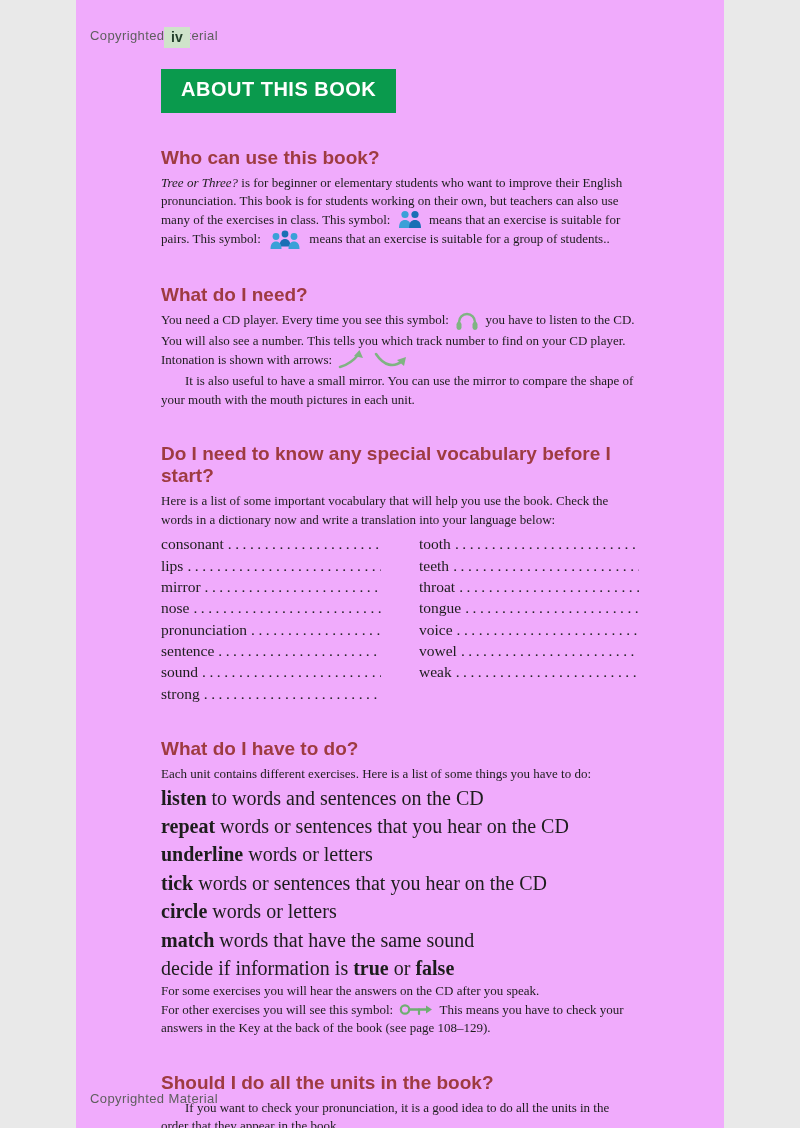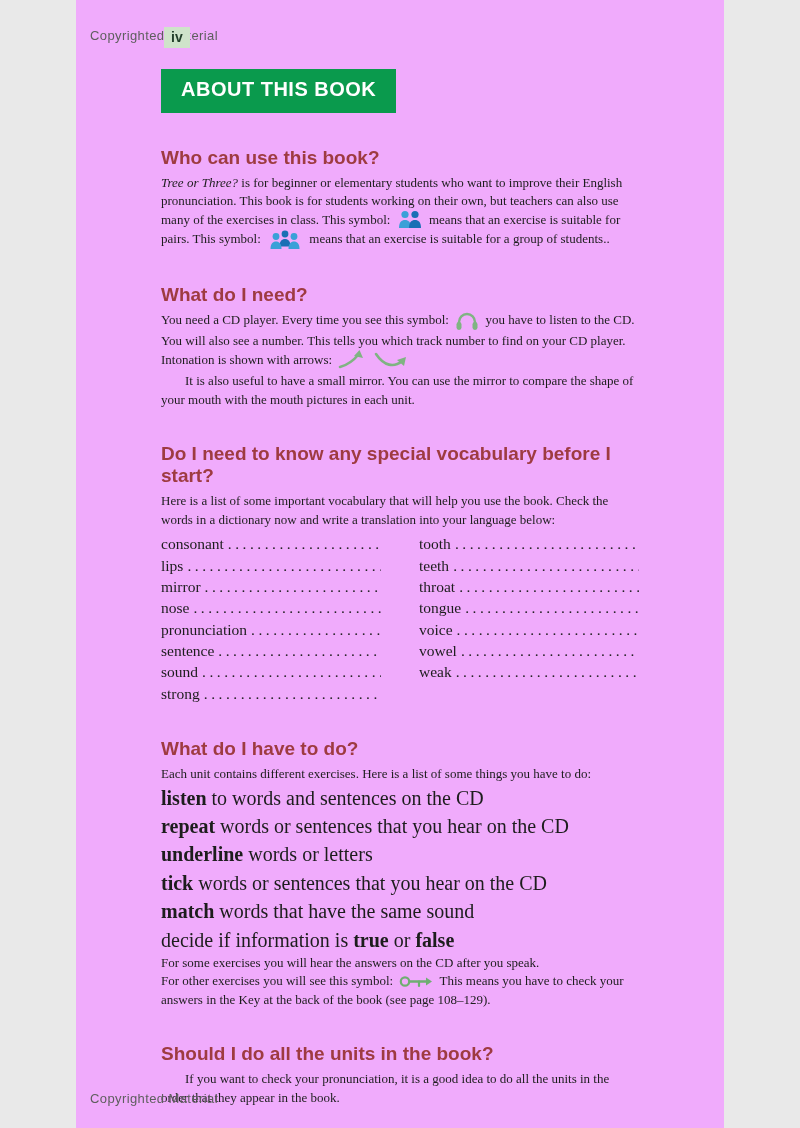--- a/index.html
+++ b/index.html
@@ -212,20 +212,21 @@
     </div>
 
     <div class="section">
       <h2>What do I have to do?</h2>
       <p>Each unit contains different exercises. Here is a list of some things you have to do:</p>
       <div id="task-list">
           <div class="task-line"><span class="bold">listen</span><span> to words and sentences on the CD</span></div>
           <div class="task-line"><span class="bold">repeat</span><span> words or sentences that you hear on the CD</span></div>
           <div class="task-line"><span class="bold">underline</span><span> words or letters</span></div>
           <div class="task-line"><span class="bold">tick</span><span> words or sentences that you hear on the CD</span></div>
+          <div class="task-line"><span class="bold">circle</span><span> words or letters</span></div>
           <div class="task-line"><span class="bold">match</span><span> words that have the same sound</span></div>
           <div class="task-line"><span>decide if information is </span><span class="bold">true</span><span> or </span><span class="bold">false</span></div>
         </div>
     </div>
 
     <div class="section">
       <p>For some exercises you will hear the answers on the CD after you speak.</p>
       <p>
         <span>For other exercises you will see this symbol:</span>
         <svg class="inline-icon" width="34" height="15" viewBox="0 0 34 15">

